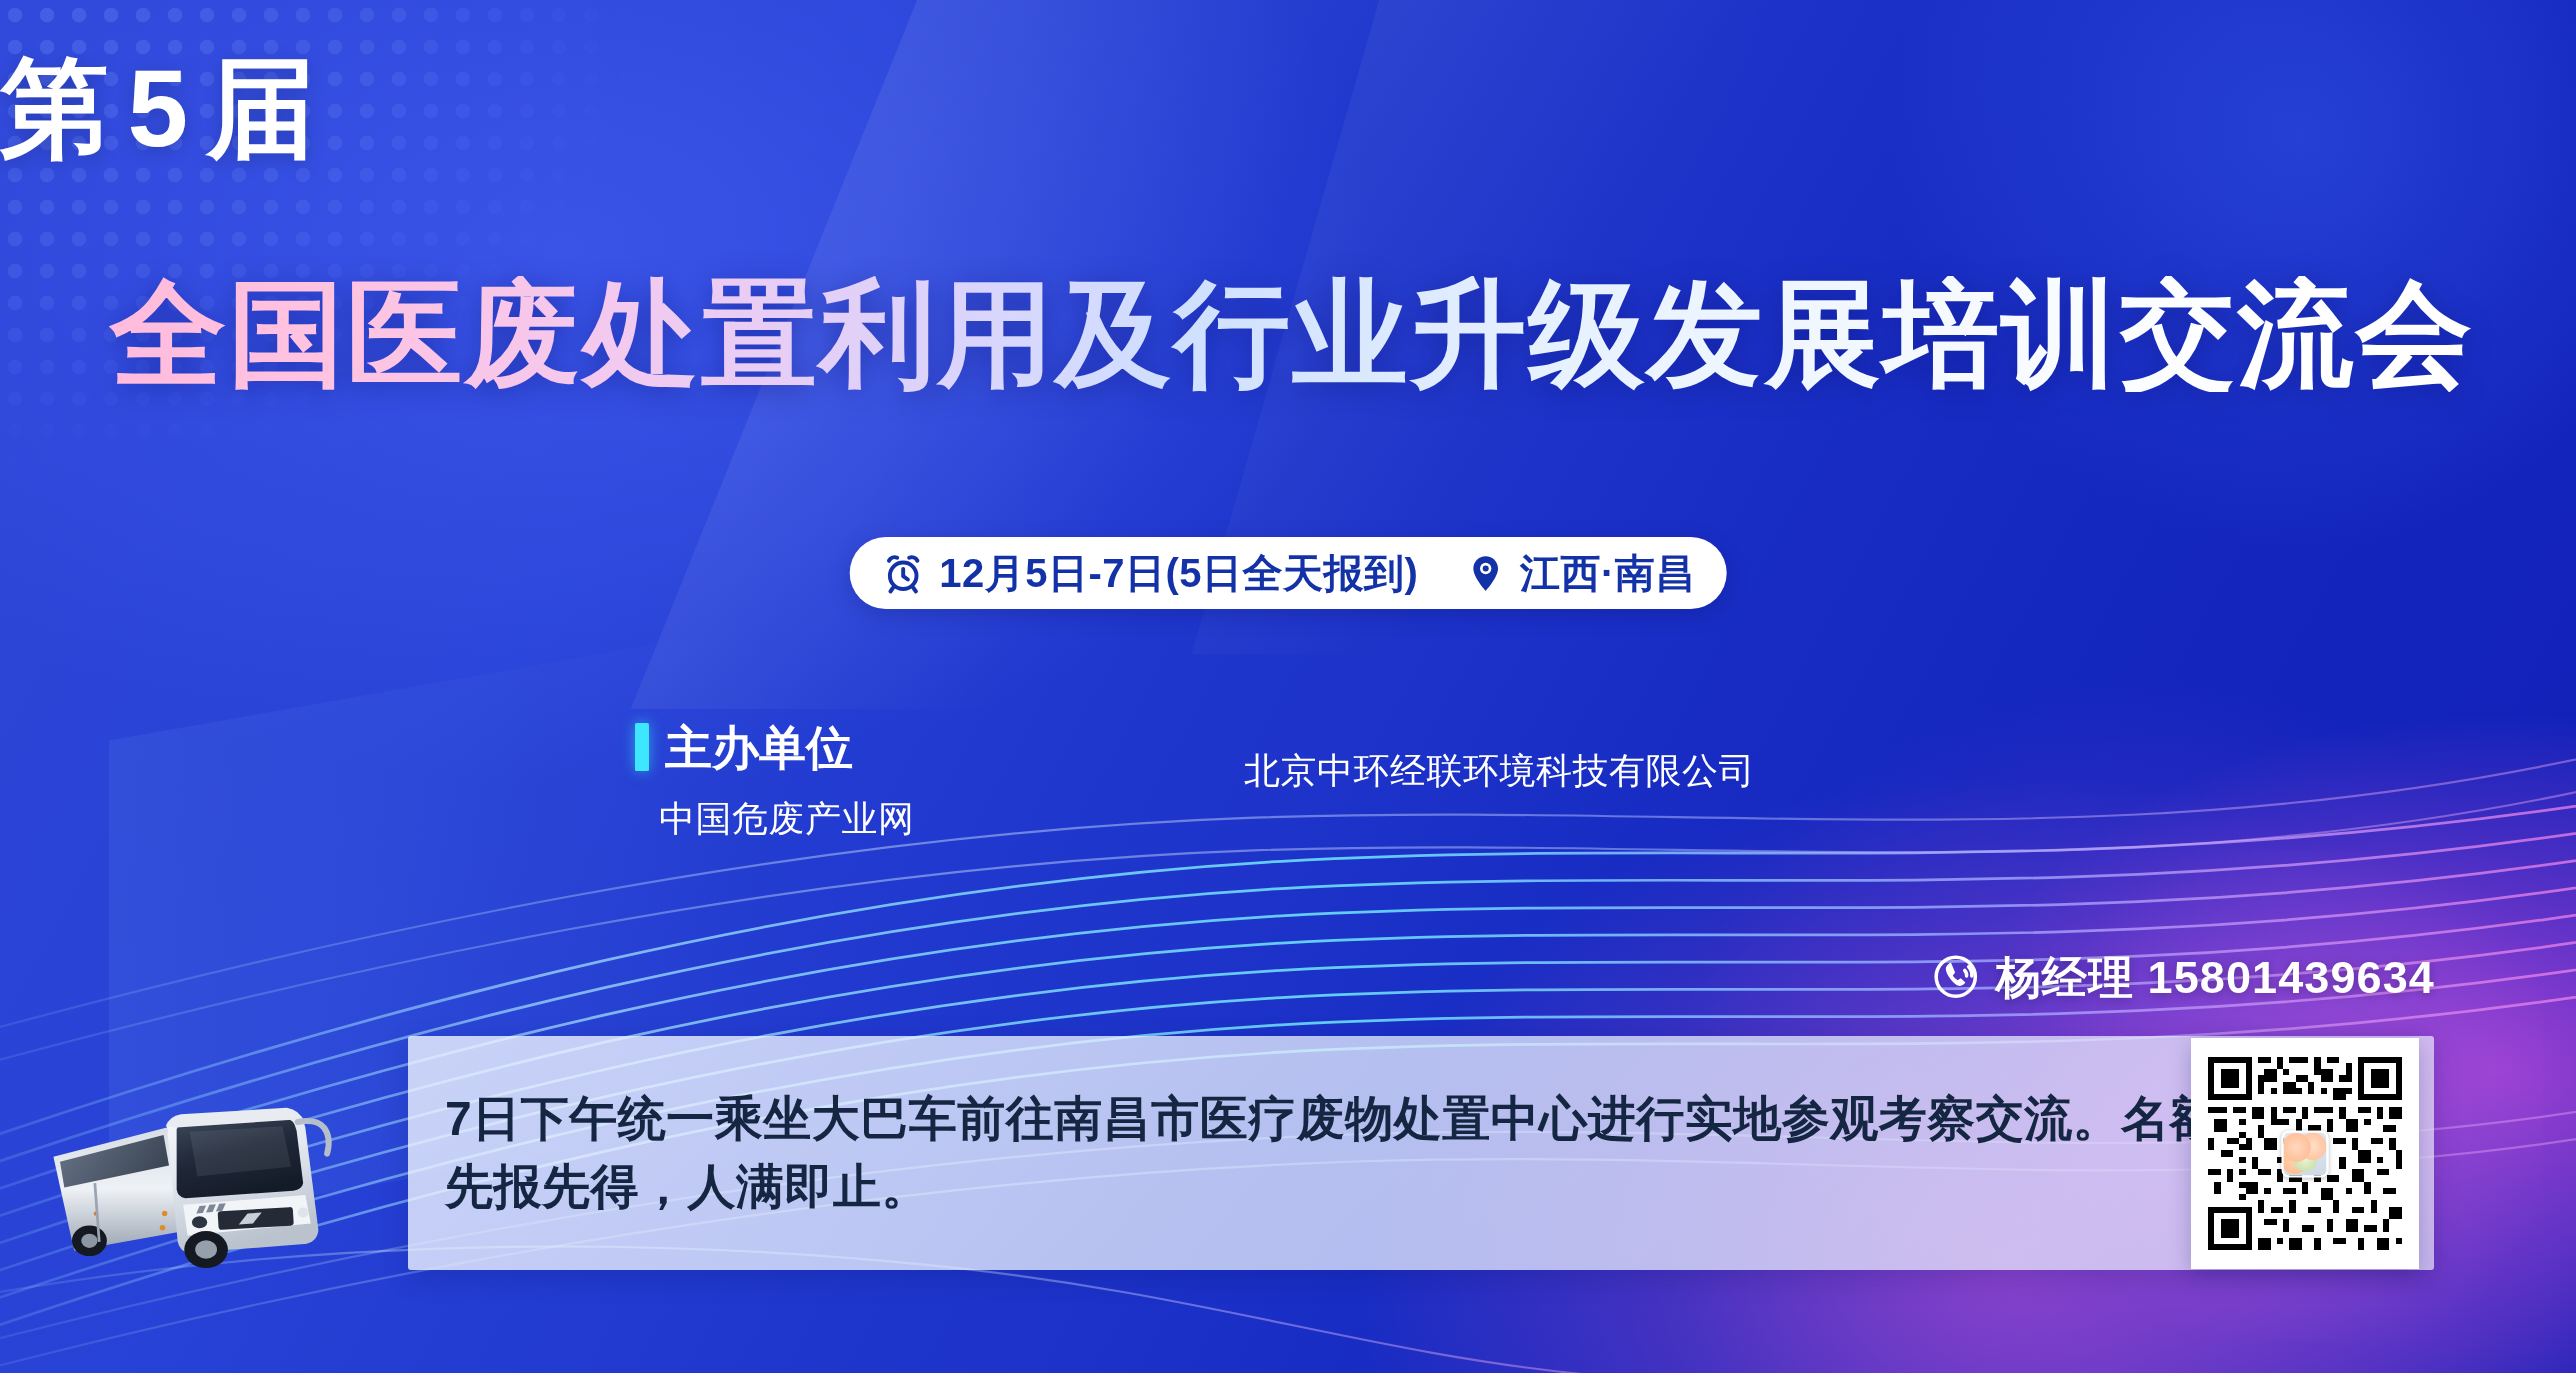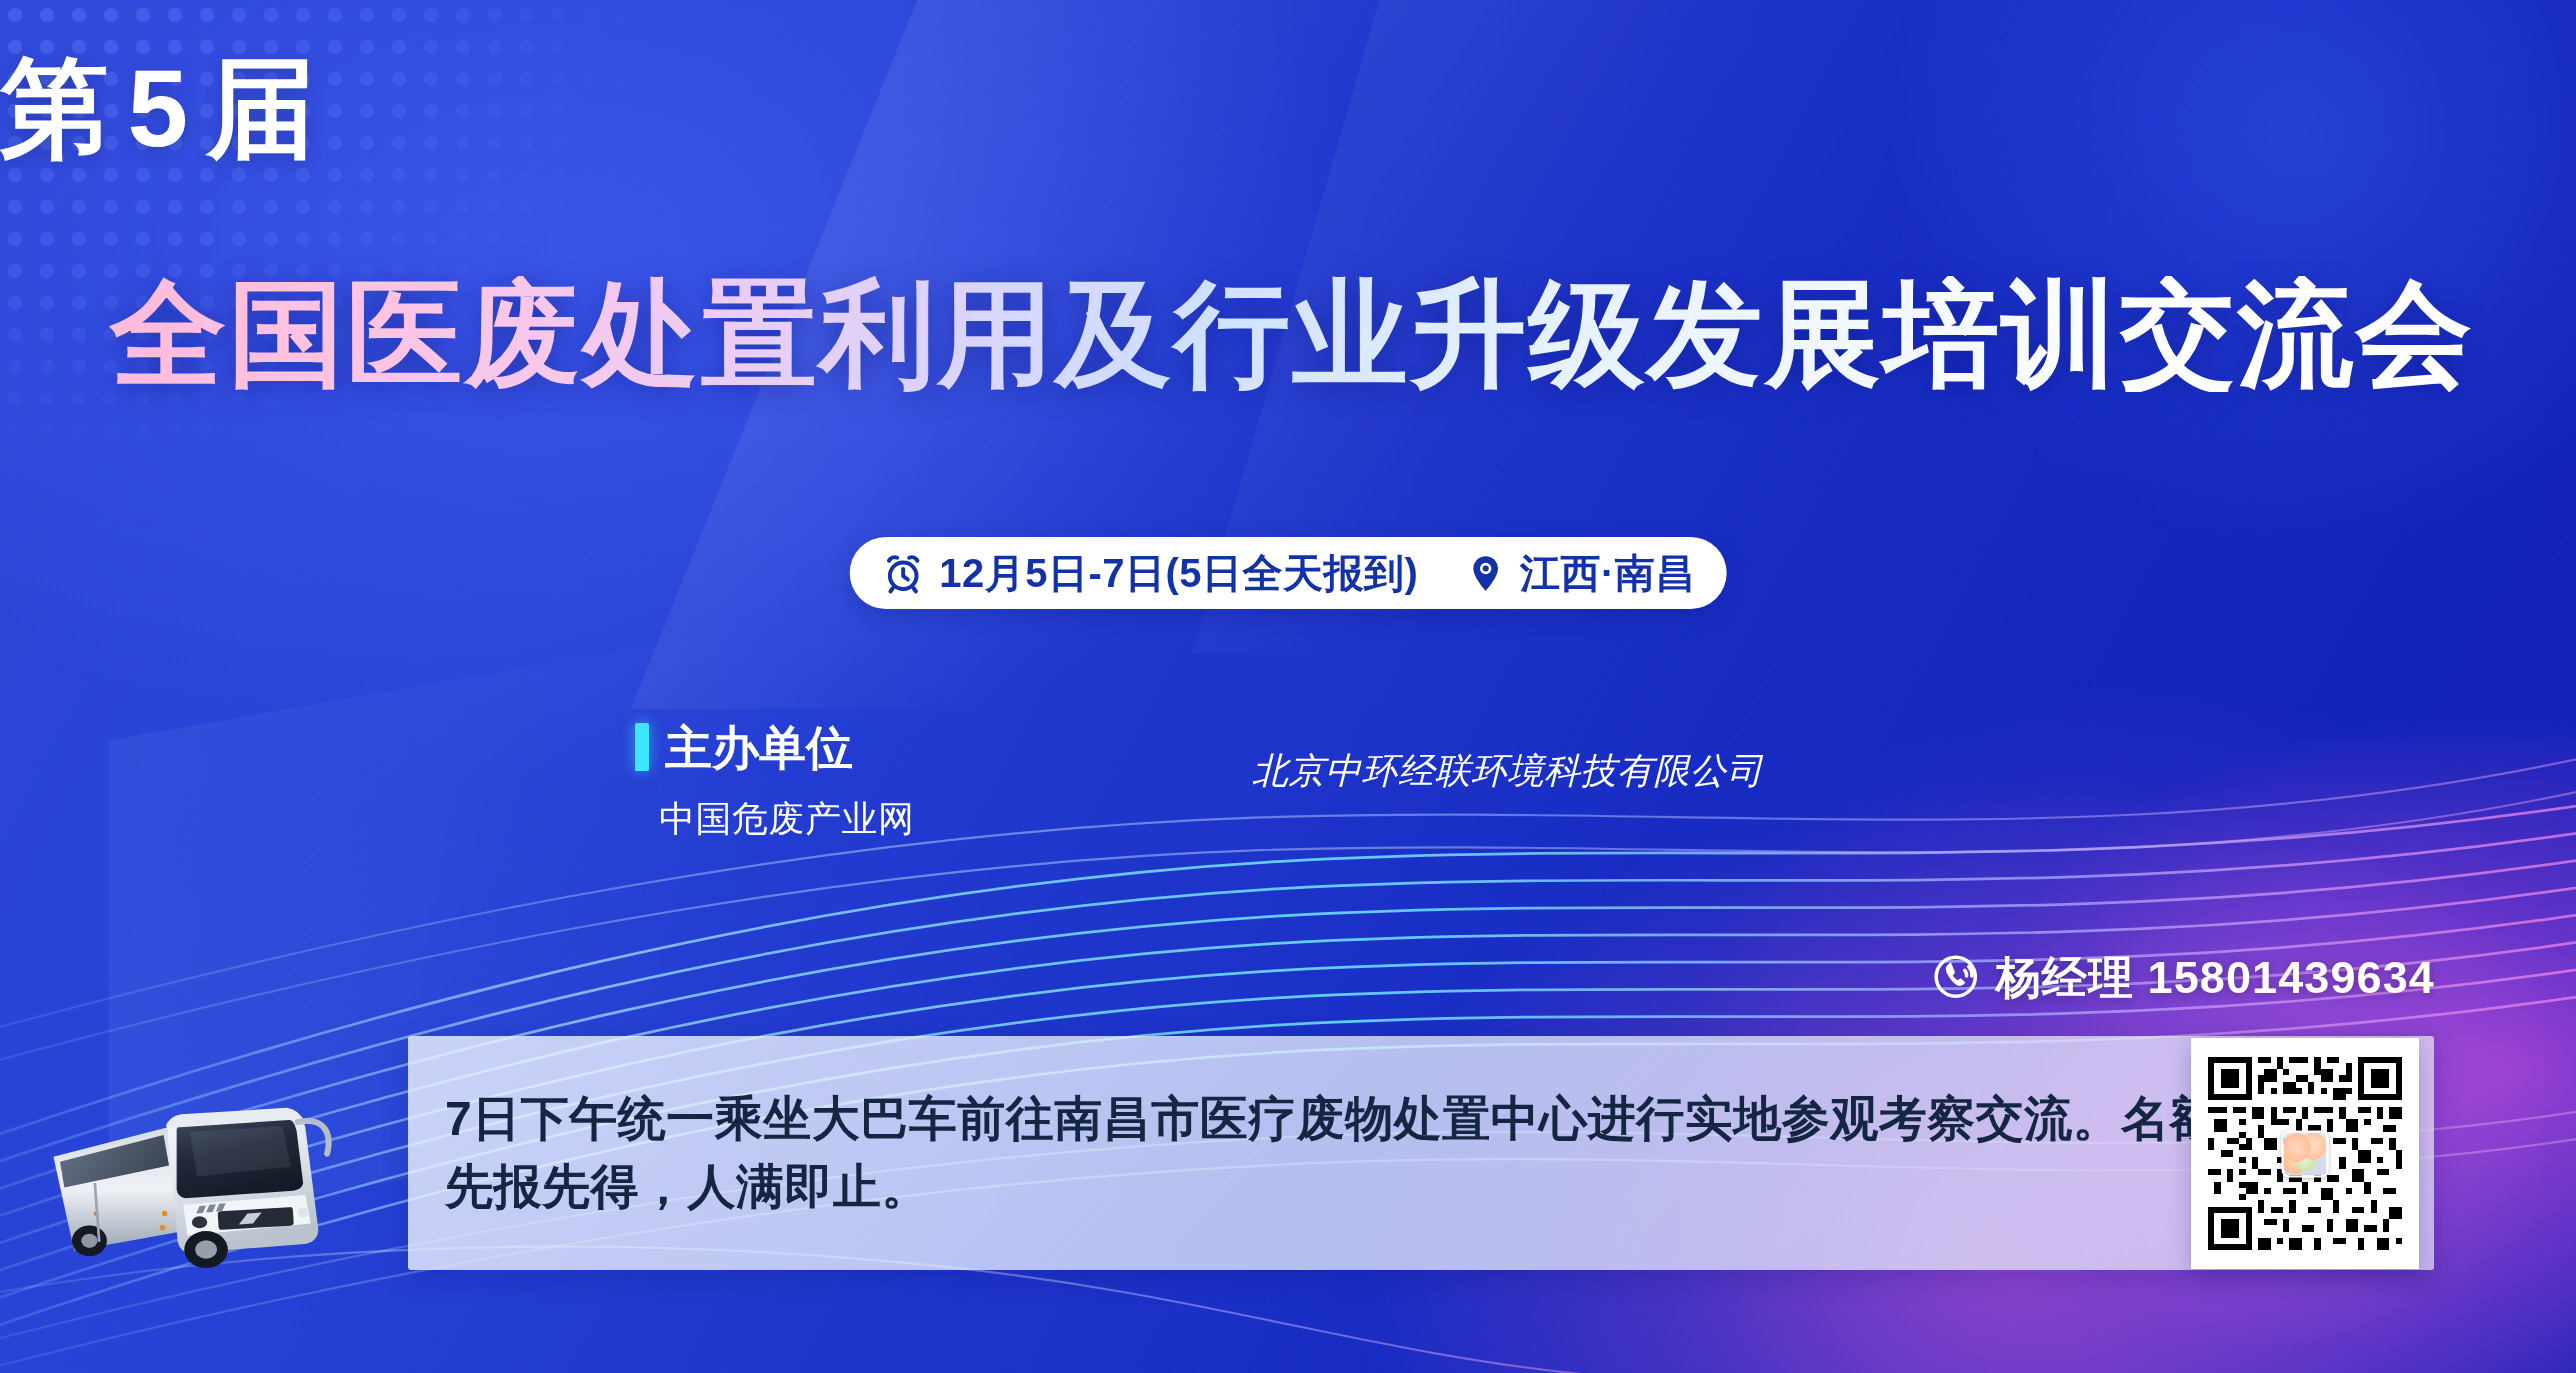--- a/index.html
+++ b/index.html
@@ -78,21 +78,21 @@
   .orgs{position:absolute;top:723px;left:635px;width:1418px;}
   .org-row{display:flex;}
   .org-col{display:flex;flex-direction:column;}
   .org-col.c1{width:589px;}
   .org-head{display:flex;align-items:center;gap:16px;}
   .bar{width:14px;height:48px;background:#3de8ff;border-radius:1.6px;flex:0 0 auto;
        box-shadow:0 0 14px rgba(61,232,255,.55);}
   .org-label{font-size:47px;font-weight:700;color:#ffffff;line-height:1;white-space:nowrap;}
   .org-name{margin-top:24px;margin-left:24px;font-size:36px;font-weight:400;color:#ffffff;
             white-space:nowrap;letter-spacing:0.5px;}
-  .org-col.c2 .org-name{margin-left:28px;font-style:italic;}
+  .org-col.c2 .org-name{margin-left:20px;}
 
   
   .contact{
     position:absolute;top:948px;right:141px;display:flex;align-items:center;gap:14px;
   }
   .contact .ctxt{font-size:45px;font-weight:700;color:#ffffff;white-space:nowrap;letter-spacing:1.1px;
                  text-shadow:0 2.2px 9.8px rgba(0,0,0,.25);}
 
   
   .notice{

